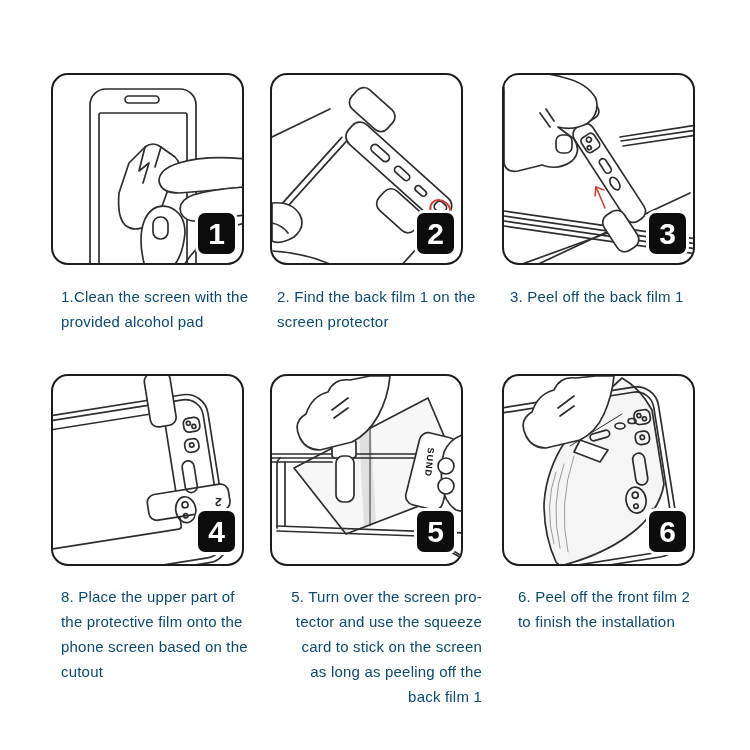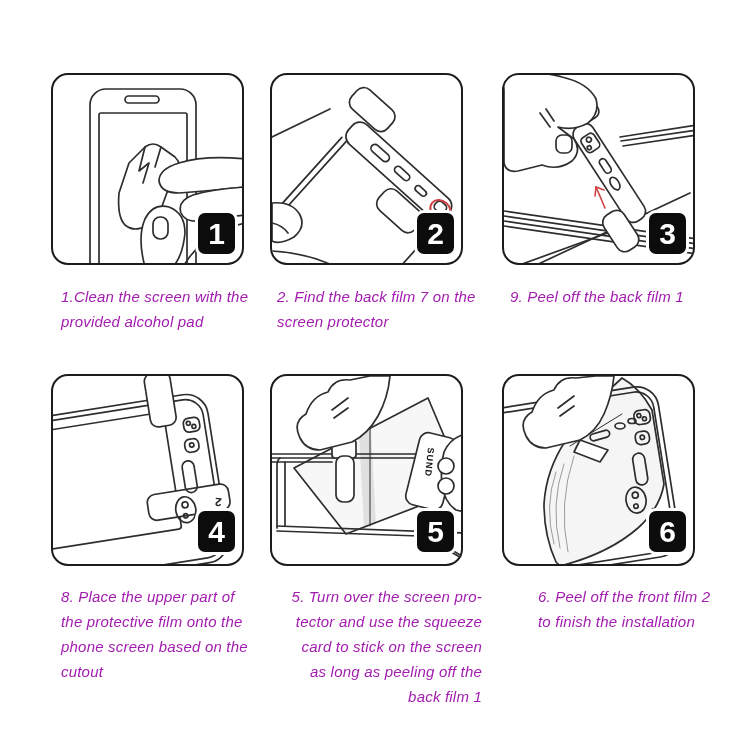--- a/index.html
+++ b/index.html
@@ -14,24 +14,23 @@
   }
   .panel svg{position:absolute;left:0;top:0;}
   .badge{
     position:absolute;right:7px;bottom:9px;width:37px;height:41px;
     background:#0c0c0c;border-radius:7px;color:#fff;
     display:flex;align-items:center;justify-content:center;
     font-size:30px;font-weight:bold;line-height:1;
     box-shadow:0 0 0 3px #ffffff;
   }
   .caption{
-    position:absolute;width:205px;color:#a21caf;
+    position:absolute;width:205px;color:#0c4a6e;
     font-size:15px;line-height:25px;letter-spacing:0.2px;
     white-space:pre-line;
-    font-style:italic;
   }
   .rot-label{
     position:absolute;color:#2a2a2a;font-size:12px;font-weight:bold;
     transform:rotate(185deg);line-height:1;
   }
   .card-label{
     position:absolute;color:#111;font-size:9px;font-weight:bold;
     letter-spacing:1px;transform:rotate(96deg);transform-origin:left top;
     line-height:1;
   }
@@ -219,28 +218,28 @@
       </g>
     </svg>
     <span class="rot-label" style="left:147px;top:130px;">2</span>
     <div class="badge" style="bottom:12px;">
         <span>6</span>
       </div>
   </div>
 
   <div class="caption" style="left:61px;top:284px;">1.Clean the screen with the
 provided alcohol pad</div>
-  <div class="caption" style="left:277px;top:284px;">2. Find the back film 7 on the
+  <div class="caption" style="left:277px;top:284px;">2. Find the back film 1 on the
 screen protector</div>
-  <div class="caption" style="left:510px;top:284px;">9. Peel off the back film 1</div>
+  <div class="caption" style="left:510px;top:284px;">3. Peel off the back film 1</div>
   <div class="caption" style="left:61px;top:584px;">8. Place the upper part of
 the protective film onto the
 phone screen based on the
 cutout</div>
   <div class="caption" style="left:277px;top:584px;text-align:right;">5. Turn over the screen pro-
 tector and use the squeeze
 card to stick on the screen
 as long as peeling off the
 back film 1</div>
-  <div class="caption" style="left:518px;top:584px;margin-left:20px;">6. Peel off the front film 2
+  <div class="caption" style="left:518px;top:584px;">6. Peel off the front film 2
 to finish the installation</div>
 
 </div>
 
 </body></html>

